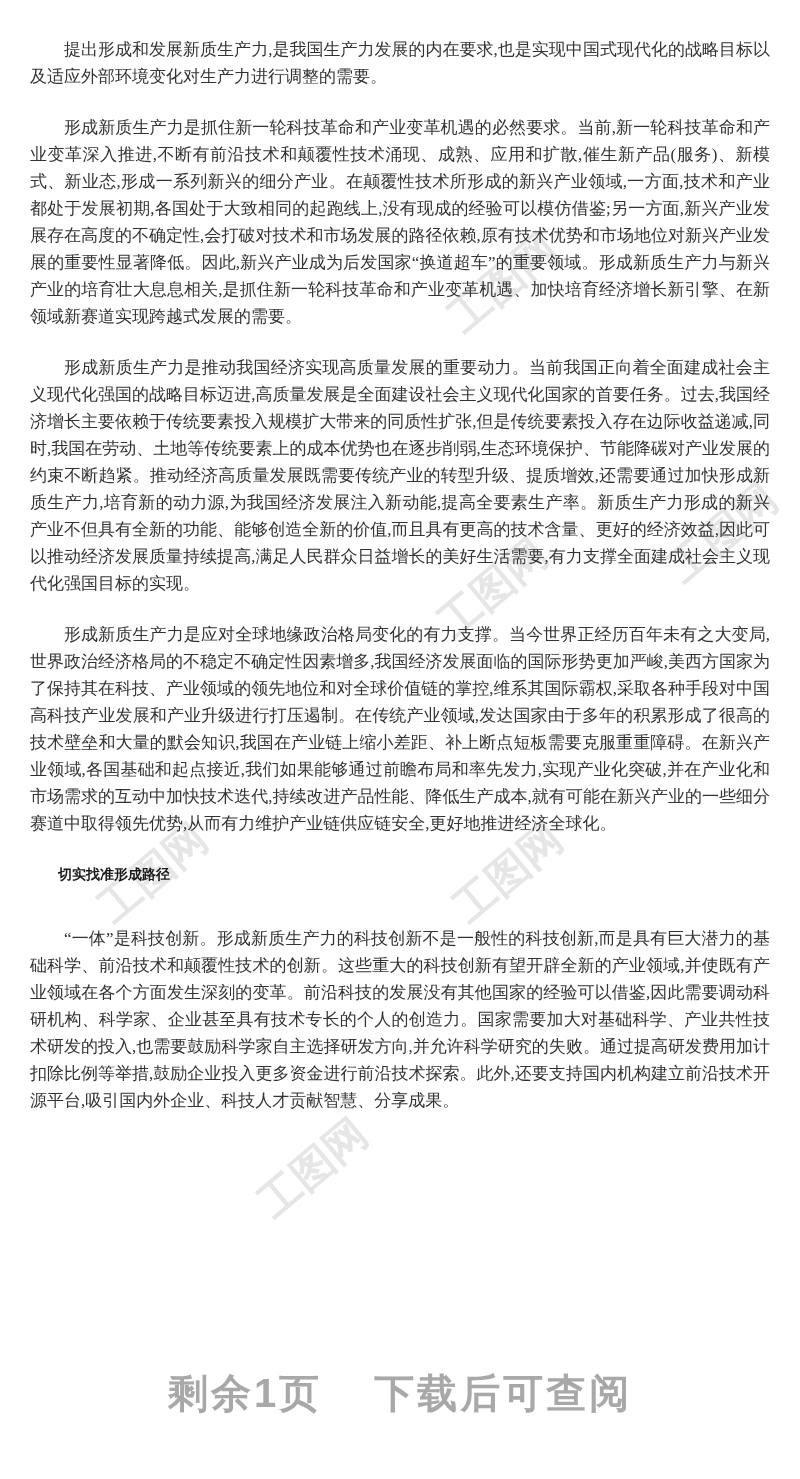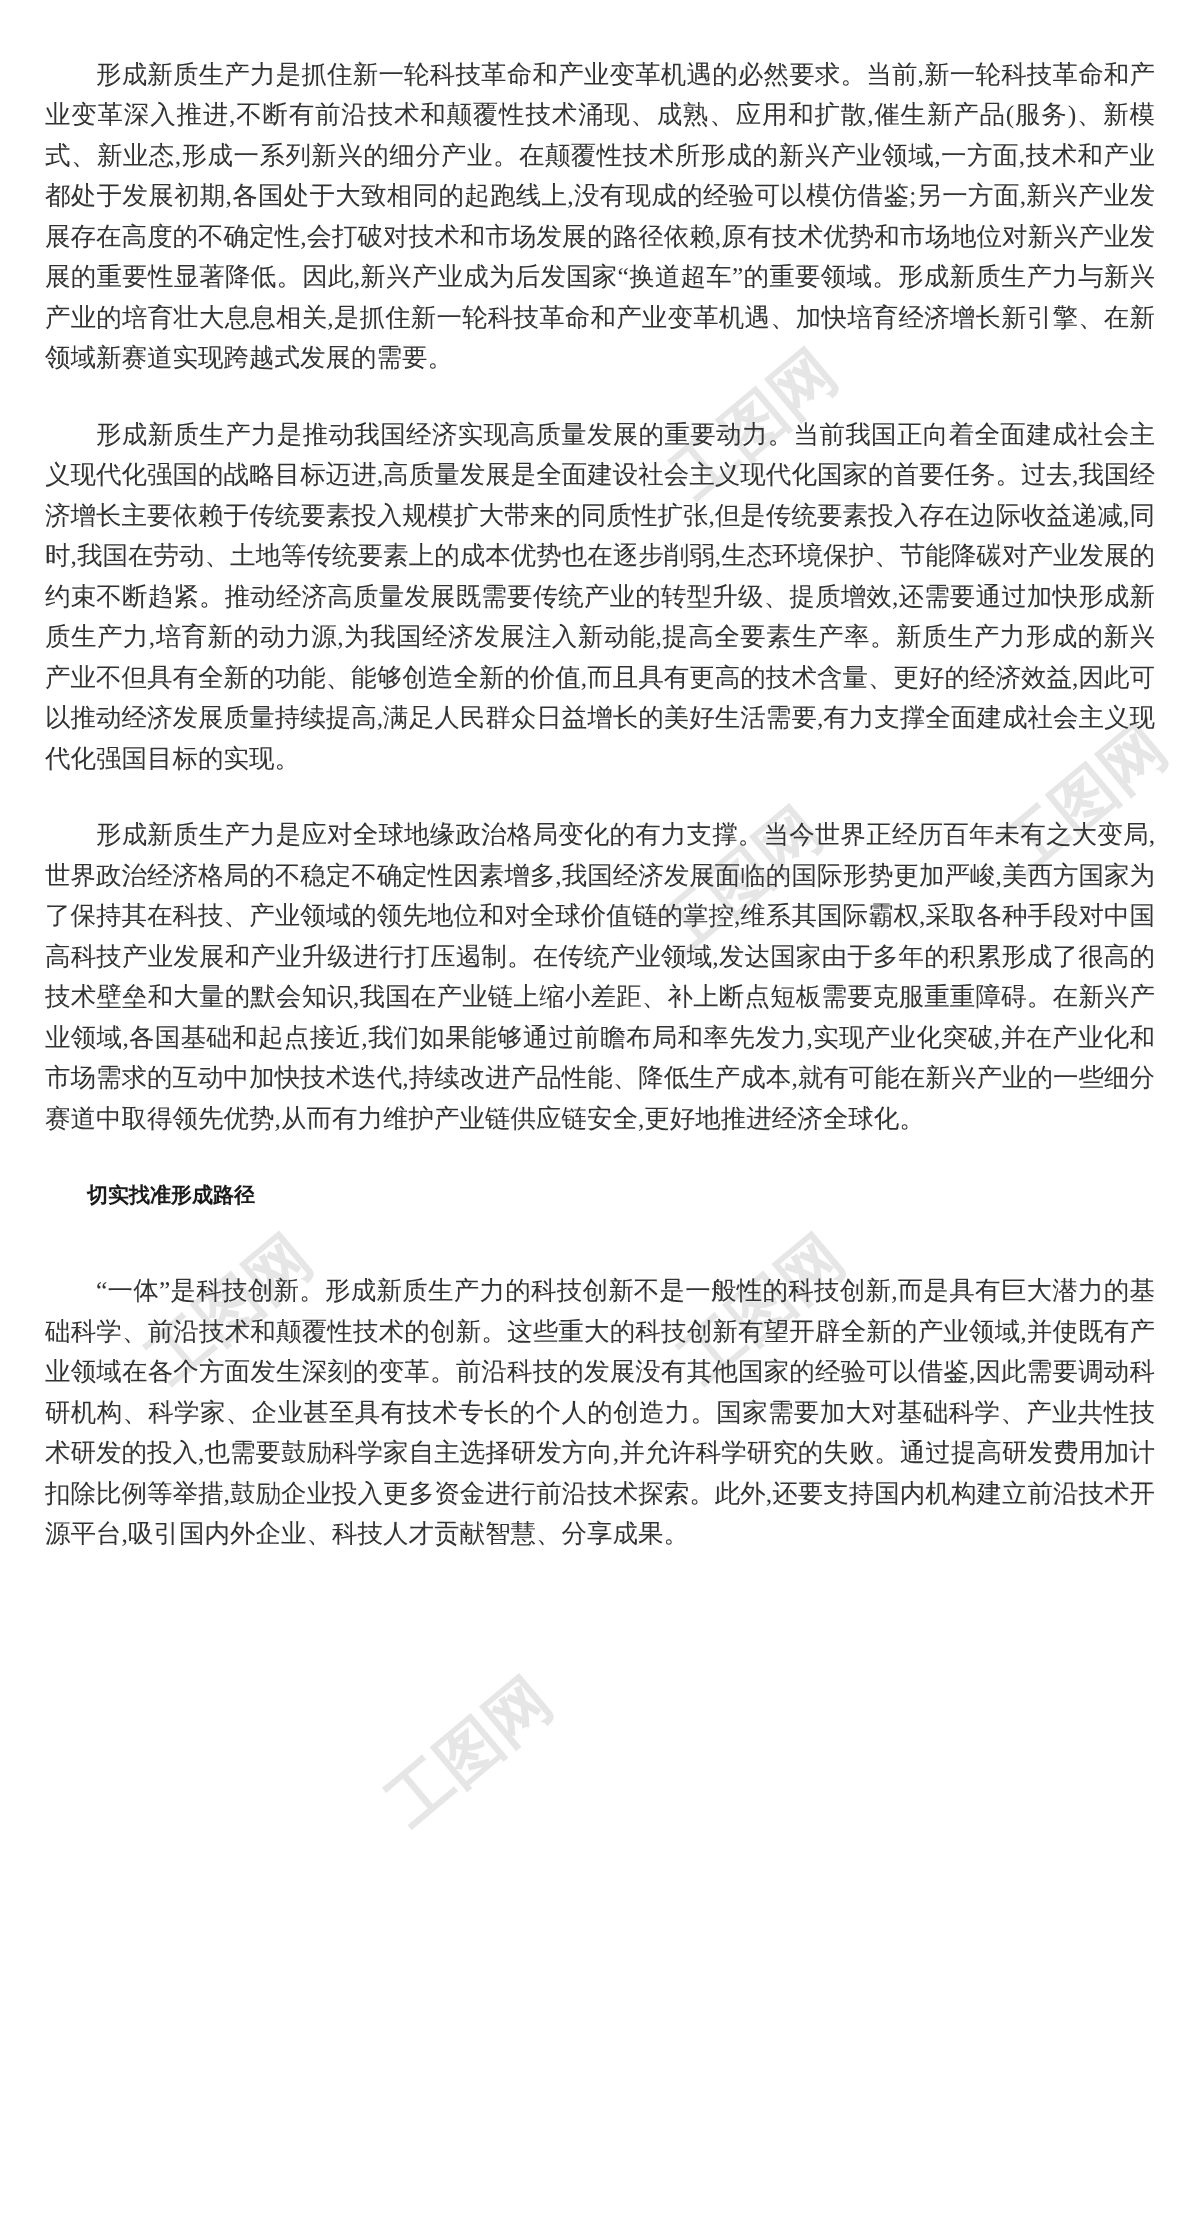--- a/index.html
+++ b/index.html
@@ -71,21 +71,25 @@
   <div class="watermarks">
     <span class="wm wm1">工图网</span>
     <span class="wm wm2">工图网</span>
     <span class="wm wm3">工图网</span>
     <span class="wm wm4">工图网</span>
     <span class="wm wm5">工图网</span>
     <span class="wm wm6">工图网</span>
   </div>
 
   <main class="content">
+    <p class="para">提出形成和发展新质生产力,是我国生产力发展的内在要求,也是实现中国式现代化的战略目标以及适应外部环境变化对生产力进行调整的需要。</p>
     <p class="para">形成新质生产力是抓住新一轮科技革命和产业变革机遇的必然要求。当前,新一轮科技革命和产业变革深入推进,不断有前沿技术和颠覆性技术涌现、成熟、应用和扩散,催生新产品(服务)、新模式、新业态,形成一系列新兴的细分产业。在颠覆性技术所形成的新兴产业领域,一方面,技术和产业都处于发展初期,各国处于大致相同的起跑线上,没有现成的经验可以模仿借鉴;另一方面,新兴产业发展存在高度的不确定性,会打破对技术和市场发展的路径依赖,原有技术优势和市场地位对新兴产业发展的重要性显著降低。因此,新兴产业成为后发国家“换道超车”的重要领域。形成新质生产力与新兴产业的培育壮大息息相关,是抓住新一轮科技革命和产业变革机遇、加快培育经济增长新引擎、在新领域新赛道实现跨越式发展的需要。</p>
     <p class="para">形成新质生产力是推动我国经济实现高质量发展的重要动力。当前我国正向着全面建成社会主义现代化强国的战略目标迈进,高质量发展是全面建设社会主义现代化国家的首要任务。过去,我国经济增长主要依赖于传统要素投入规模扩大带来的同质性扩张,但是传统要素投入存在边际收益递减,同时,我国在劳动、土地等传统要素上的成本优势也在逐步削弱,生态环境保护、节能降碳对产业发展的约束不断趋紧。推动经济高质量发展既需要传统产业的转型升级、提质增效,还需要通过加快形成新质生产力,培育新的动力源,为我国经济发展注入新动能,提高全要素生产率。新质生产力形成的新兴产业不但具有全新的功能、能够创造全新的价值,而且具有更高的技术含量、更好的经济效益,因此可以推动经济发展质量持续提高,满足人民群众日益增长的美好生活需要,有力支撑全面建成社会主义现代化强国目标的实现。</p>
     <p class="para">形成新质生产力是应对全球地缘政治格局变化的有力支撑。当今世界正经历百年未有之大变局,世界政治经济格局的不稳定不确定性因素增多,我国经济发展面临的国际形势更加严峻,美西方国家为了保持其在科技、产业领域的领先地位和对全球价值链的掌控,维系其国际霸权,采取各种手段对中国高科技产业发展和产业升级进行打压遏制。在传统产业领域,发达国家由于多年的积累形成了很高的技术壁垒和大量的默会知识,我国在产业链上缩小差距、补上断点短板需要克服重重障碍。在新兴产业领域,各国基础和起点接近,我们如果能够通过前瞻布局和率先发力,实现产业化突破,并在产业化和市场需求的互动中加快技术迭代,持续改进产品性能、降低生产成本,就有可能在新兴产业的一些细分赛道中取得领先优势,从而有力维护产业链供应链安全,更好地推进经济全球化。</p>
     <h2 class="heading">切实找准形成路径</h2>
     <p class="para">“一体”是科技创新。形成新质生产力的科技创新不是一般性的科技创新,而是具有巨大潜力的基础科学、前沿技术和颠覆性技术的创新。这些重大的科技创新有望开辟全新的产业领域,并使既有产业领域在各个方面发生深刻的变革。前沿科技的发展没有其他国家的经验可以借鉴,因此需要调动科研机构、科学家、企业甚至具有技术专长的个人的创造力。国家需要加大对基础科学、产业共性技术研发的投入,也需要鼓励科学家自主选择研发方向,并允许科学研究的失败。通过提高研发费用加计扣除比例等举措,鼓励企业投入更多资金进行前沿技术探索。此外,还要支持国内机构建立前沿技术开源平台,吸引国内外企业、科技人才贡献智慧、分享成果。</p>
   </main>
 
+  <div class="footer">
+    <span>剩余1页</span><span class="footer-gap"></span><span>下载后可查阅</span>
+  </div>
 
 </div>
 
 </body></html>

